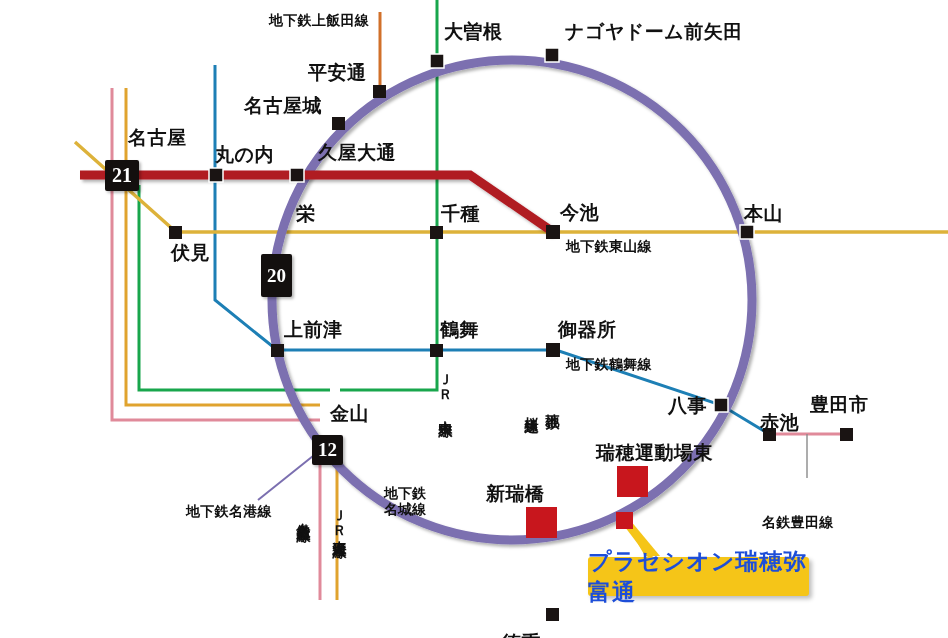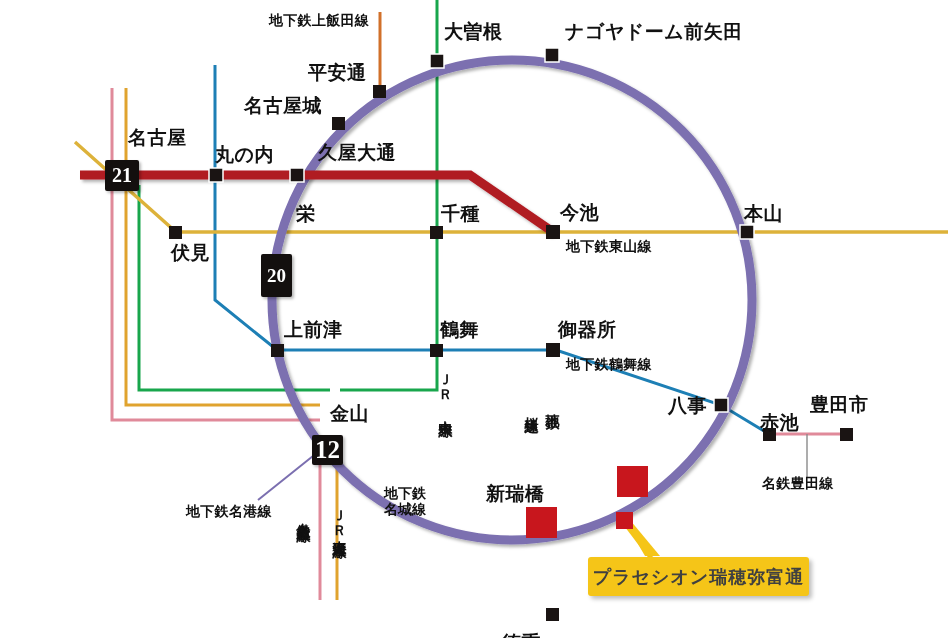--- a/index.html
+++ b/index.html
@@ -15,23 +15,23 @@
   .ln{font-size:14px;font-weight:700;letter-spacing:0.3px;}
   .vert{writing-mode:vertical-rl;text-orientation:upright;
         font-size:14px;font-weight:700;line-height:1.0;letter-spacing:1px;}
 
   .badge{position:absolute;background:#130f0e;color:#fff;
          display:flex;align-items:center;justify-content:center;
          font-family:"Liberation Serif","DejaVu Serif",serif;
          font-weight:700;border-radius:2px;
          box-shadow:2px 2px 3px rgba(0,0,0,0.28);}
 
-  .callout{position:absolute;background:#F5C518;color:#404040;
+  .callout{position:absolute;background:#F5C518;color:#1d4ed8;
            display:flex;align-items:center;justify-content:center;
-           font-size:18px;font-weight:700;letter-spacing:1px;
+           font-size:23px;font-weight:700;letter-spacing:1px;
            border-radius:3px;
            box-shadow:3px 3px 4px rgba(0,0,0,0.25);}
 </style>
 </head>
 <body>
 
 <div id="map">
 
   <svg class="layer" viewBox="0 0 948 638" xmlns="http://www.w3.org/2000/svg">
     <defs>
@@ -110,40 +110,41 @@
   <div class="lbl st" style="left:296px;top:204px;">栄</div>
   <div class="lbl st" style="left:171px;top:243px;">伏見</div>
   <div class="lbl st" style="left:284px;top:320px;">上前津</div>
   <div class="lbl st" style="left:440px;top:320px;">鶴舞</div>
   <div class="lbl st" style="left:558px;top:320px;">御器所</div>
   <div class="lbl st" style="left:330px;top:404px;">金山</div>
   <div class="lbl st" style="left:668px;top:396px;">八事</div>
   <div class="lbl st" style="left:760px;top:413px;">赤池</div>
   <div class="lbl st" style="left:810px;top:395px;">豊田市</div>
   <div class="lbl st" style="left:486px;top:484px;">新瑞橋</div>
+  <div class="lbl st" style="left:596px;top:443px;">瑞穂運動場東</div>
   <div class="lbl st" style="left:502px;top:633px;">徳重</div>
 
   <div class="lbl ln" style="left:269px;top:14px;">地下鉄上飯田線</div>
   <div class="lbl ln" style="left:566px;top:240px;">地下鉄東山線</div>
   <div class="lbl ln" style="left:566px;top:358px;">地下鉄鶴舞線</div>
   <div class="lbl ln" style="left:186px;top:505px;">地下鉄名港線</div>
-  <div class="lbl ln" style="left:762px;top:477px;">名鉄豊田線</div>
+  <div class="lbl ln" style="left:762px;top:516px;">名鉄豊田線</div>
 
   <div class="lbl" style="left:384px;top:486px;font-size:14px;font-weight:700;line-height:1.15;">
 
     <div>地下鉄</div>
     <div>名城線</div>
   </div>
 
   <div class="lbl vert" style="left:438px;top:364px;">ＪＲ
 中央本線</div>
   <div class="lbl vert" style="left:296px;top:512px;">名鉄名古屋本線</div>
   <div class="lbl vert" style="left:332px;top:500px;">ＪＲ東海道本線</div>
   <div class="lbl vert" style="left:524px;top:406px;">桜通線</div>
   <div class="lbl vert" style="left:545px;top:403px;">地下鉄</div>
 
   <div class="badge" style="left:105px;top:160px;width:34px;height:31px;font-size:20px;">21</div>
   <div class="badge" style="left:261px;top:221px;width:31px;height:43px;font-size:19px;margin-top:33px;">20</div>
-  <div class="badge" style="left:312px;top:435px;width:31px;height:30px;font-size:25px;">12</div>
+  <div class="badge" style="left:312px;top:435px;width:31px;height:30px;font-size:19px;">12</div>
 
   <div class="callout" style="left:588px;top:557px;width:221px;height:39px;">プラセシオン瑞穂弥富通</div>
 
 </div>
 
 </body></html>

